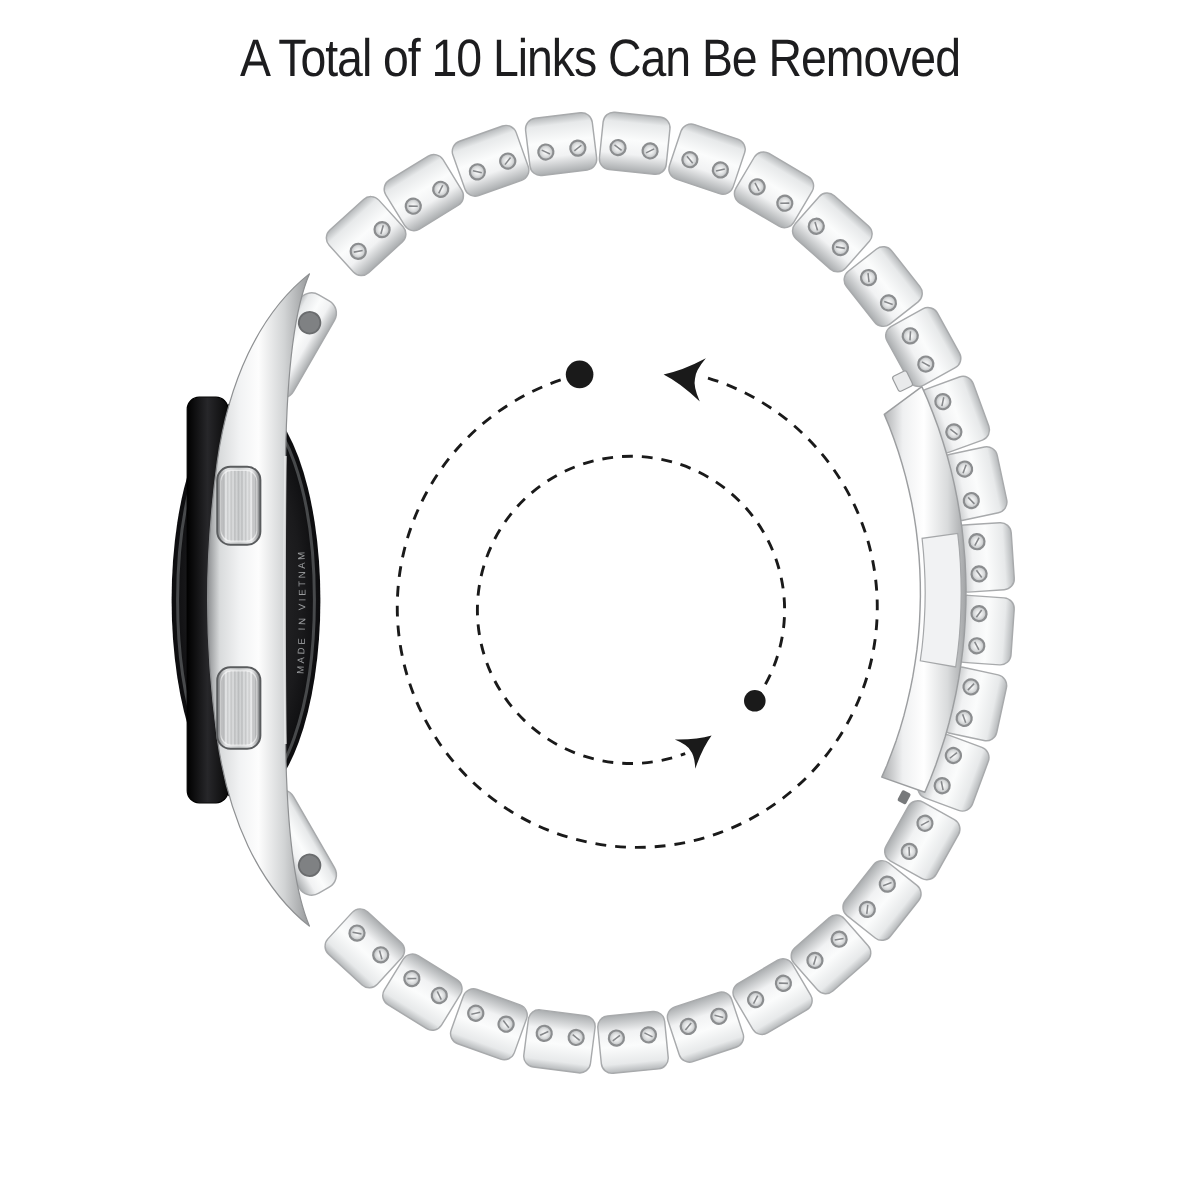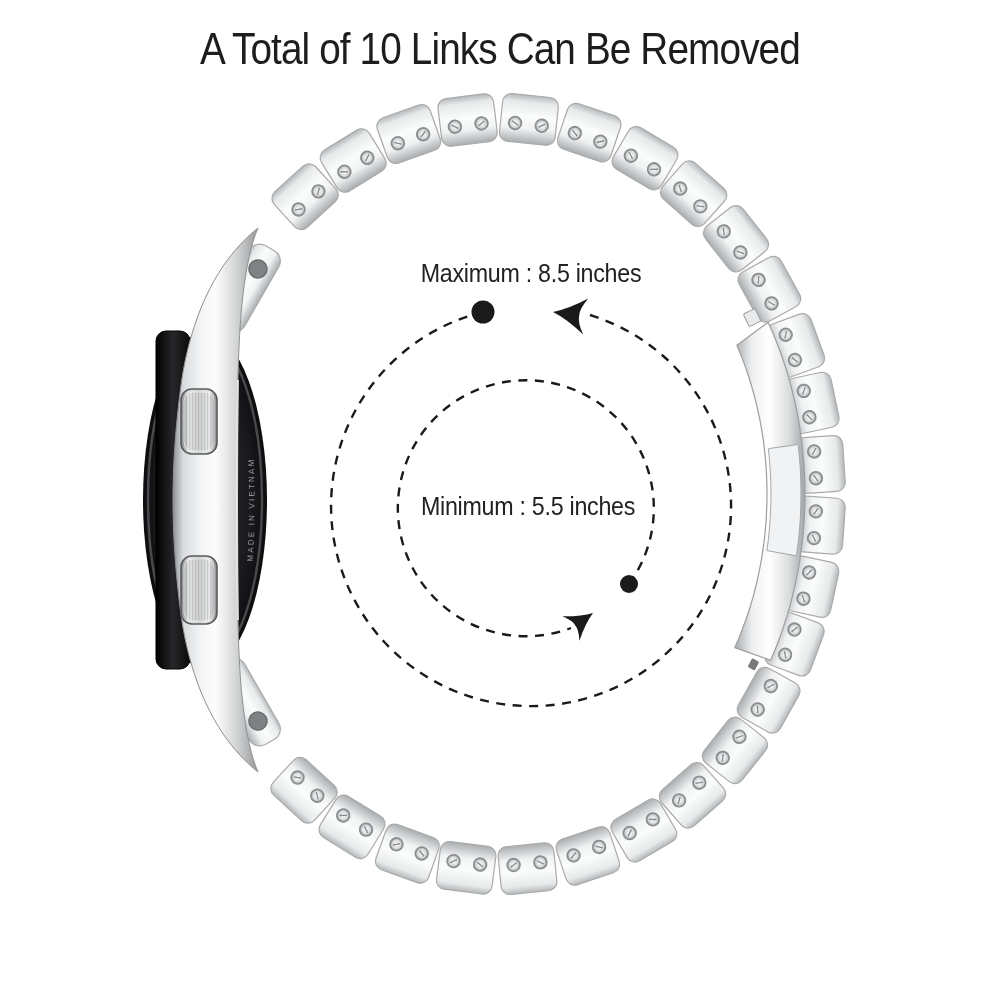--- a/index.html
+++ b/index.html
@@ -288,15 +288,13 @@
         <circle cx="629" cy="584" r="9" fill="#1a1a1a"></circle>
         <g transform="translate(553,312) rotate(-172)">
           <path d="M0 0 Q-14.85 -4.95 -33 -18.150000000000002 Q-25.740000000000002 -6.6000000000000005 -26.400000000000002 0 Q-25.740000000000002 6.6000000000000005 -33 18.150000000000002 Q-14.85 4.95 0 0 Z" fill="#1a1a1a"></path>
         </g>
         <g transform="translate(593,613) rotate(-35)">
           <path d="M0 0 Q-12.15 -4.05 -27 -14.850000000000001 Q-21.060000000000002 -5.4 -21.6 0 Q-21.060000000000002 5.4 -27 14.850000000000001 Q-12.15 4.05 0 0 Z" fill="#1a1a1a"></path>
         </g>
       </g>
     </svg>
   <div class="title"><span>A Total of 10 Links Can Be Removed</span></div>
-  <div class="ann ann-max"><span>Maximum : 8.5 inches</span></div>
-  <div class="ann ann-min"><span>Minimum : 5.5 inches</span></div>
 </div>
 
 </body></html>

